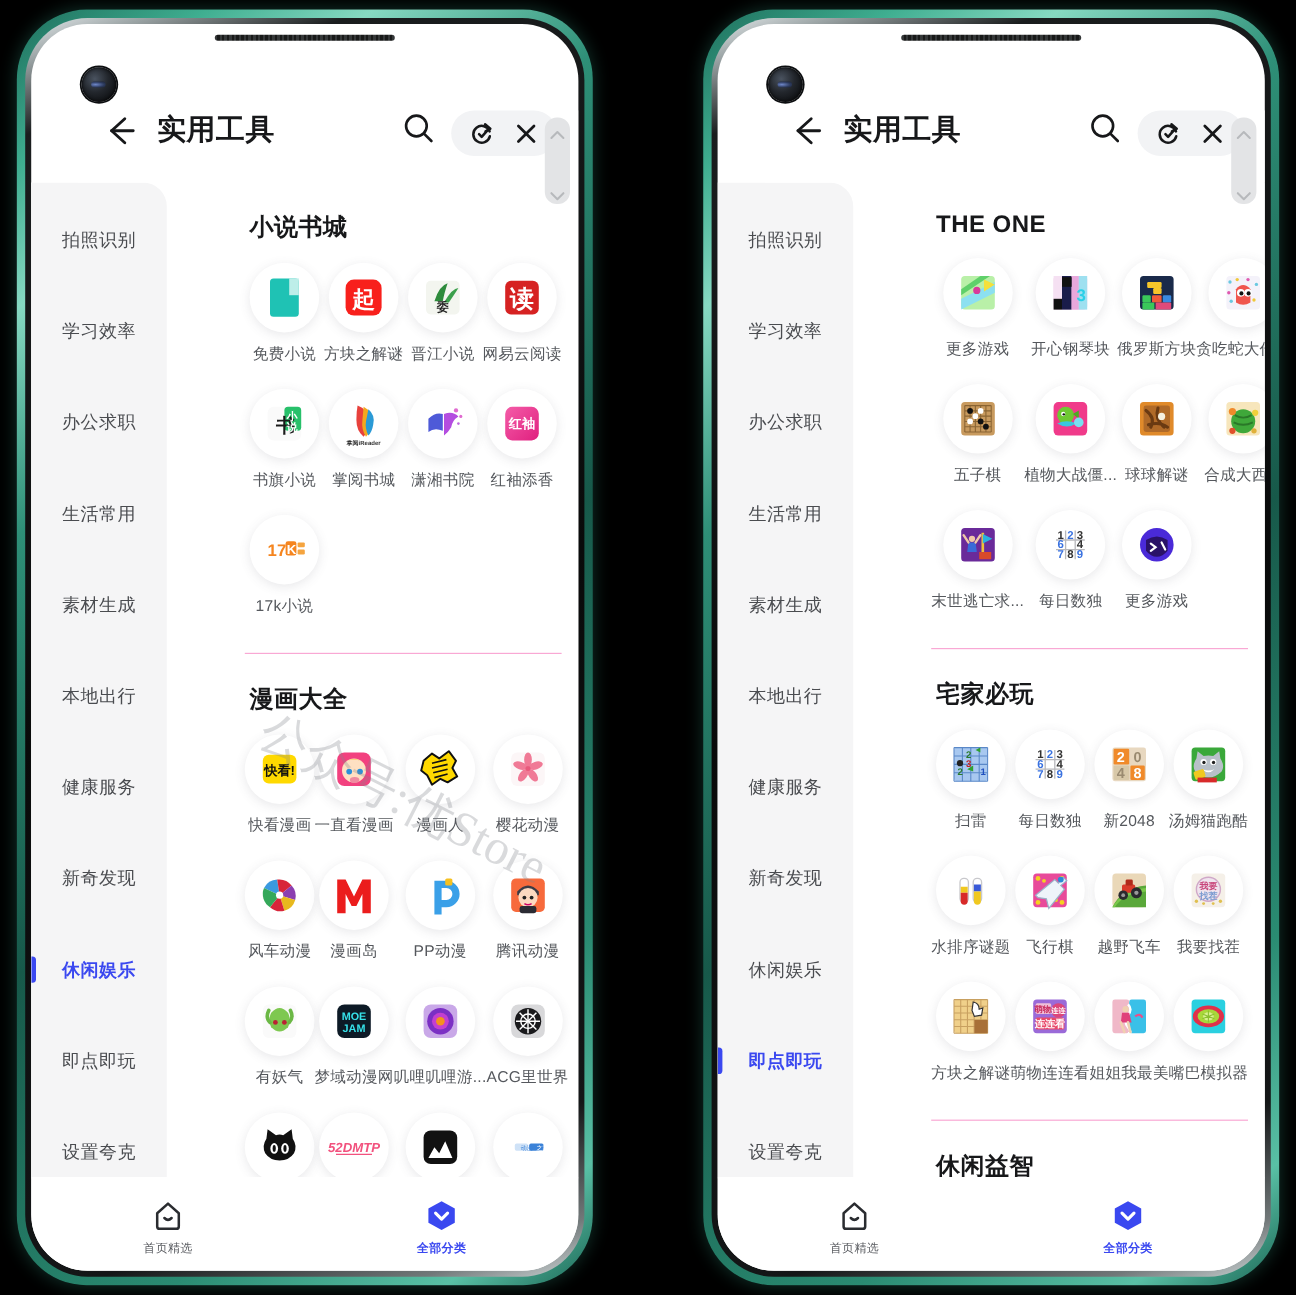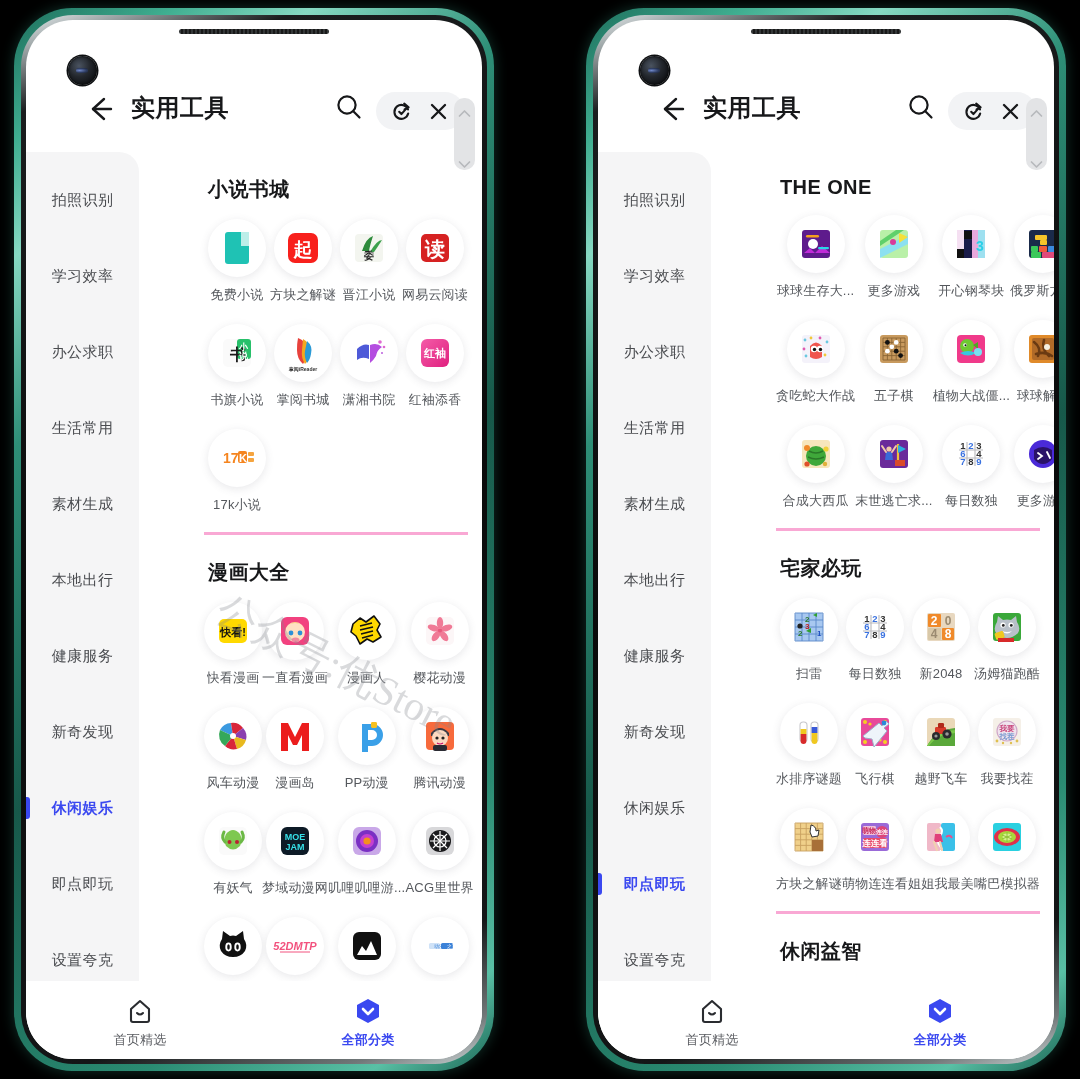--- a/index.html
+++ b/index.html
@@ -96,21 +96,21 @@
     font-size:15px; color:#4a4c50; letter-spacing:.4px;
   }
   .side-item.active { color:#3a48f0; font-weight:700; }
   .side-item.active::before{
     content:""; position:absolute; left:0; top:50%; transform:translateY(-50%);
     width:4px; height:22px; border-radius:0 3px 3px 0; background:#3a48f0;
   }
 
   .content { flex:1 1 auto; position:relative; padding:0 14px 0 24px; overflow:hidden; }
   .section { padding-top:18px; }
-  .section + .section { border-top:3px solid #f9a8d4; margin-top:10px; }
+  .section + .section { border-top:1px solid #f9a8d4; margin-top:22px; }
   .sec-title { font-size:20px; font-weight:700; color:#17181a; letter-spacing:.4px; margin:6px 0 4px 4px; }
   .grid { display:grid; grid-template-columns:repeat(4,1fr); }
   .cell { display:flex; flex-direction:column; align-items:center; padding:12px 0 8px; }
   .tile {
     width:58px; height:58px; border-radius:50%;
     background:#fff; box-shadow:0 2px 9px rgba(80,80,90,.13);
     display:flex; align-items:center; justify-content:center;
     overflow:hidden;
   }
   .tile svg { display:block; }
@@ -121,21 +121,21 @@
   }
 
   
   .tabbar {
     position:absolute; left:0; right:0; bottom:0; height:78px;
     background:#fff; display:flex; z-index:28;
     border-top:1px solid #fff;
   }
   .tab { flex:1 1 0; display:flex; flex-direction:column; align-items:center; justify-content:center; gap:5px; padding-top:4px; }
   .tab-ic { width:30px; height:30px; }
-  .tab-label { font-size:13px; color:#5a5c61; letter-spacing:.3px; }
+  .tab-label { font-size:10px; color:#5a5c61; letter-spacing:.3px; }
   .tab.active .tab-label { color:#3a48f0; font-weight:700; }
 
   
   .watermark {
     position:absolute; left:52px; top:430px;
     font-size:41px; color:rgba(130,132,138,.30);
     transform:rotate(27deg); transform-origin:left top;
     white-space:nowrap; pointer-events:none; z-index:20;
     font-family:"Liberation Serif","DejaVu Serif",serif;
   }
@@ -639,32 +639,20 @@
                 <span>设置夸克</span>
               </div>
             </div>
           <div class="content" id="ct-right">
               <div class="section">
                 <div class="sec-title">THE ONE</div>
                 <div class="grid">
                   <div class="cell">
                     <span class="tile">
                       <svg width="58" height="58" viewBox="0 0 58 58">
-                        <rect x="15" y="15" width="28" height="28" rx="3" fill="#5e1b8c"></rect>
-                        <rect x="19" y="20" width="13" height="2.6" rx="1.3" fill="#f5a01e"></rect>
-                        <circle cx="26" cy="29" r="5" fill="#fff"></circle>
-                        <path d="M17 38 l6-5 l5 5 l7-7 l8 7 z" fill="#c02ad8"></path>
-                        <rect x="31" y="32" width="11" height="2.2" rx="1.1" fill="#2ad8e8"></rect>
-                      </svg>
-                    </span>
-                    <span class="cell-label">球球生存大...</span>
-                  </div>
-                  <div class="cell">
-                    <span class="tile">
-                      <svg width="58" height="58" viewBox="0 0 58 58">
                         <rect x="15" y="15" width="28" height="28" rx="3" fill="#b9f0a8"></rect>
                         <path d="M15 34 l28-14 v9 l-28 14z" fill="#8ce0f0"></path>
                         <path d="M15 26 l16-11 h8 l-24 16z" fill="#5fd06a"></path>
                         <path d="M34 18 l9 4 l-9 6z" fill="#f5e03a"></path>
                         <circle cx="28" cy="27" r="3" fill="#d83a9a"></circle>
                       </svg>
                     </span>
                     <span class="cell-label">更多游戏</span>
                   </div>
                   <div class="cell">

